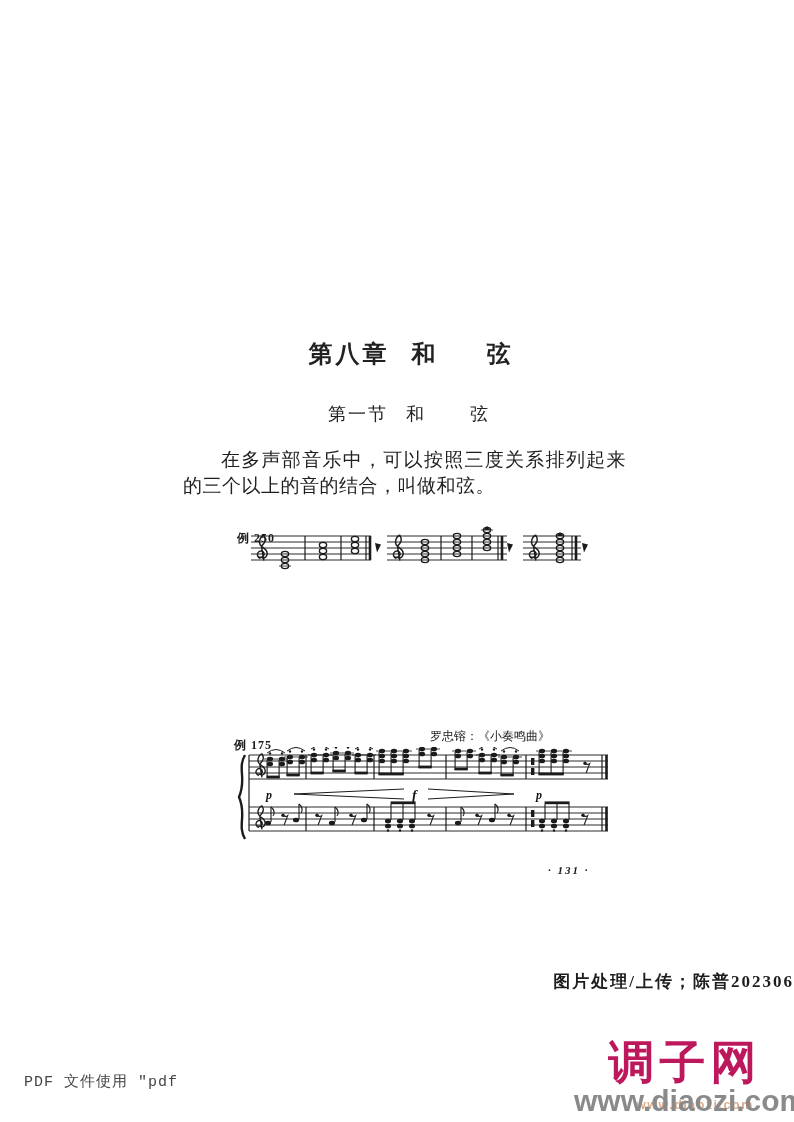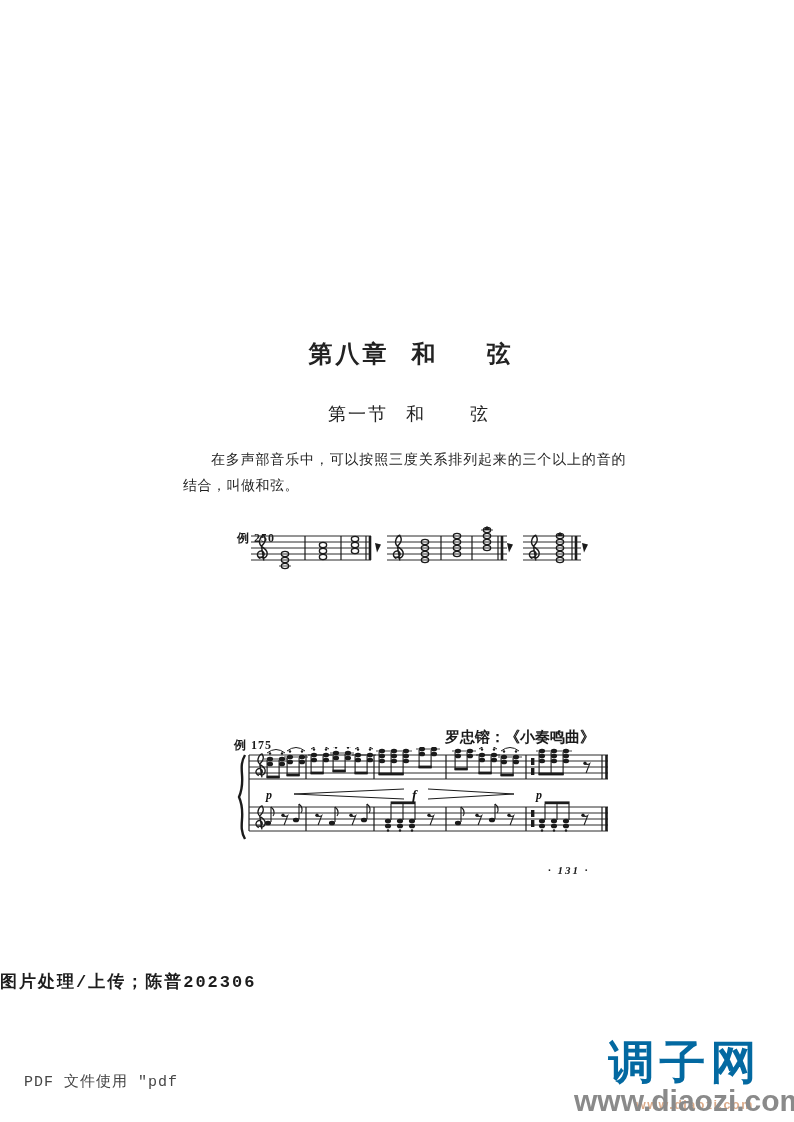--- a/index.html
+++ b/index.html
@@ -11,60 +11,60 @@
   .chapter{top:338px;left:0;width:794px;display:flex;justify-content:center;
            font-size:24px;font-weight:700;letter-spacing:3px;transform:translateX(14px);}
   .chapter .w1{margin-left:22px;}
   .chapter .w2{margin-left:48px;}
   .section{top:402px;left:0;width:794px;display:flex;justify-content:center;
            font-size:18px;letter-spacing:2px;transform:translateX(12px);}
   .section .w1{margin-left:18px;}
   .section .w2{margin-left:44px;}
 
   
-  .para{left:183px;width:443px;font-size:14px;line-height:26px;text-align:justify;
+  .para{left:183px;width:443px;font-size:19px;line-height:26px;text-align:justify;
         text-indent:2em;letter-spacing:0.5px;color:#1e1e1e;}
   .p1{top:447px;}
   .p2{top:588px;}
 
   
   .ex-label{font-size:12px;font-weight:700;color:#1b1b1b;letter-spacing:1px;}
   .ex250-label{top:530px;left:237px;}
   .ex250-svg{top:526px;left:245px;}
   .ex251-label{top:737px;left:234px;}
-  .ex251-attr{top:728px;left:430px;width:180px;text-align:center;
-              font-size:15px;font-weight:700;color:#1b1b1b;}
+  .ex251-attr{top:728px;left:430px;width:180px;text-align:left;
+              font-size:12px;font-weight:400;color:#1b1b1b;}
   .ex251-svg{top:747px;left:236px;}
 
   svg .stf{stroke:#2a2a2a;stroke-width:1;}
   svg .bar{stroke:#1b1b1b;stroke-width:1.2;}
   svg .bar2{stroke:#1b1b1b;stroke-width:2.6;}
   svg .nh{fill:#1b1b1b;}
   svg .wn{fill:none;stroke:#1b1b1b;stroke-width:1.4;}
   svg .st{stroke:#1b1b1b;stroke-width:1.1;fill:none;}
   svg .bm{fill:#1b1b1b;}
   svg .sl{fill:none;stroke:#1b1b1b;stroke-width:1;}
   svg .lg{stroke:#1b1b1b;stroke-width:0.8;}
   svg .dt{fill:#1b1b1b;}
   svg .hp{stroke:#1b1b1b;stroke-width:1;}
   svg .dyn{font-family:"Liberation Serif",serif;font-style:italic;font-weight:700;fill:#111;}
   svg .clef{fill:none;stroke:#1b1b1b;stroke-width:1.6;}
   svg .blob{fill:#1b1b1b;}
 
   
   .pageno{top:864px;left:548px;font-size:11px;font-weight:700;font-style:italic;
           letter-spacing:2px;color:#1b1b1b;}
-  .credit{top:970px;left:0;width:794px;text-align:left;font-size:17px;font-weight:700;
-          letter-spacing:2px;color:#1d1d1d;font-family:Liberation Mono, monospace;}
+  .credit{top:970px;left:0;width:794px;text-align:right;font-size:17px;font-weight:700;
+          letter-spacing:2px;color:#1d1d1d;}
   .pdfnote{top:1072px;left:24px;font-size:15px;color:#454545;letter-spacing:1px;
            font-family:"Liberation Mono","DejaVu Sans Mono",monospace;}
 
   
   .wm-site{top:1032px;left:600px;width:170px;text-align:center;font-size:46px;font-weight:700;
-           color:#0369a1;letter-spacing:5px;
+           color:#be185d;letter-spacing:5px;
            font-family:"Liberation Sans","DejaVu Sans",sans-serif;}
   .wm-url{top:1084px;left:574px;width:220px;text-align:right;font-size:30px;font-weight:700;
           color:#8a8a8a;letter-spacing:0px;
           font-family:"Liberation Sans","DejaVu Sans",sans-serif;}
   .wm-ghost{top:1098px;left:636px;width:160px;font-size:12.5px;font-weight:700;
             color:#c0672a;opacity:0.55;letter-spacing:1.5px;filter:blur(0.3px);
             font-family:"Liberation Sans","DejaVu Sans",sans-serif;}
 </style>
 </head>
 <body>

